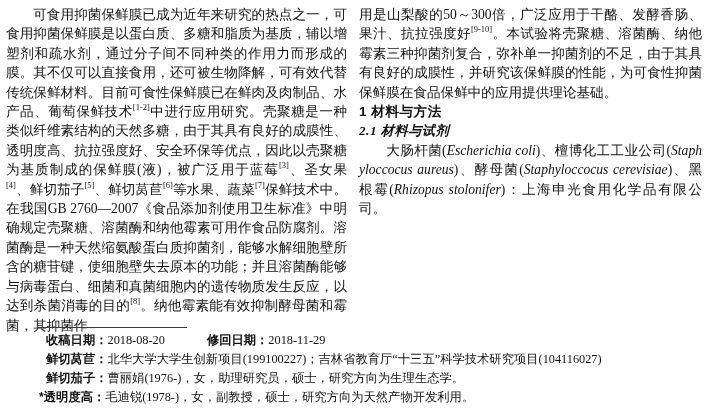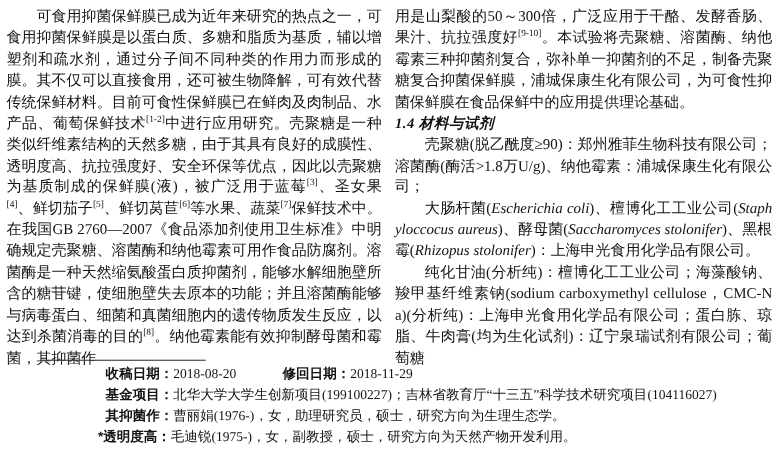--- a/index.html
+++ b/index.html
@@ -35,40 +35,39 @@
     font-family:"Liberation Sans","DejaVu Sans",sans-serif;
     font-weight:bold;
   }
   .seg-gap{display:inline-block;width:42px;}
   .footnote{position:absolute;left:0;top:327px;width:706px;}
   .footnote-rule{
     margin-left:37px;width:150px;height:0;
     border-top:1px solid #3a3a3a;margin-bottom:3px;
   }
   .footnote-lines{
-    padding-left:96px;font-size:12.3px;line-height:19px;
+    padding-left:46px;font-size:12.3px;line-height:19px;
     white-space:nowrap;
   }
 </style>
 </head>
 <body>
 
 <div class="page">
   <div class="col col-left">
       <div class="blk blk-para indent"><span>可食用抑菌保鲜膜已成为近年来研究的热点之一，可食用抑菌保鲜膜是以蛋白质、多糖和脂质为基质，辅以增塑剂和疏水剂，通过分子间不同种类的作用力而形成的膜。其不仅可以直接食用，还可被生物降解，可有效代替传统保鲜材料。目前可食性保鲜膜已在鲜肉及肉制品、水产品、葡萄保鲜技术</span><span class="seg-sup">[1-2]</span><span>中进行应用研究。壳聚糖是一种类似纤维素结构的天然多糖，由于其具有良好的成膜性、透明度高、抗拉强度好、安全环保等优点，因此以壳聚糖为基质制成的保鲜膜(液)，被广泛用于蓝莓</span><span class="seg-sup">[3]</span><span>、圣女果</span><span class="seg-sup">[4]</span><span>、鲜切茄子</span><span class="seg-sup">[5]</span><span>、鲜切莴苣</span><span class="seg-sup">[6]</span><span>等水果、蔬菜</span><span class="seg-sup">[7]</span><span>保鲜技术中。在我国GB 2760—2007《食品添加剂使用卫生标准》中明确规定壳聚糖、溶菌酶和纳他霉素可用作食品防腐剂。溶菌酶是一种天然缩氨酸蛋白质抑菌剂，能够水解细胞壁所含的糖苷键，使细胞壁失去原本的功能；并且溶菌酶能够与病毒蛋白、细菌和真菌细胞内的遗传物质发生反应，以达到杀菌消毒的目的</span><span class="seg-sup">[8]</span><span>。纳他霉素能有效抑制酵母菌和霉菌，其抑菌作</span></div>
     </div>
   <div class="col col-right">
-      <div class="blk blk-para"><span>用是山梨酸的50～300倍，广泛应用于干酪、发酵香肠、果汁、抗拉强度好</span><span class="seg-sup">[9-10]</span><span>。本试验将壳聚糖、溶菌酶、纳他霉素三种抑菌剂复合，弥补单一抑菌剂的不足，制备壳聚糖复合抑菌保鲜膜，浦城保康生化有限公司，为可食性抑菌保鲜膜在食品保鲜中的应用提供理论基础。</span></div>
-      <div class="blk blk-subheading"><span>1.4 材料与试剂</span></div>
-      <div class="blk blk-para indent"><span>壳聚糖(脱乙酰度≥90)：郑州雅菲生物科技有限公司；溶菌酶(酶活&gt;1.8万U/g)、纳他霉素：浦城保康生化有限公司；</span></div>
-      <div class="blk blk-para indent"><span>大肠杆菌(</span><span class="seg-i">Escherichia coli</span><span>)、檀博化工工业公司(</span><span class="seg-i">Staphyloccocus aureus</span><span>)、酵母菌(</span><span class="seg-i">Saccharomyces stolonifer</span><span>)、黑根霉(</span><span class="seg-i">Rhizopus stolonifer</span><span>)：上海申光食用化学品有限公司。</span></div>
-      <div class="blk blk-para indent"><span>纯化甘油(分析纯)：檀博化工工业公司；海藻酸钠、羧甲基纤维素钠(sodium carboxymethyl cellulose，CMC-Na)(分析纯)：上海申光食用化学品有限公司；蛋白胨、琼脂、牛肉膏(均为生化试剂)：辽宁泉瑞试剂有限公司；葡萄糖</span></div>
+      <div class="blk blk-para"><span>用是山梨酸的50～300倍，广泛应用于干酪、发酵香肠、果汁、抗拉强度好</span><span class="seg-sup">[9-10]</span><span>。本试验将壳聚糖、溶菌酶、纳他霉素三种抑菌剂复合，弥补单一抑菌剂的不足，由于其具有良好的成膜性，并研究该保鲜膜的性能，为可食性抑菌保鲜膜在食品保鲜中的应用提供理论基础。</span></div>
+      <div class="blk blk-heading"><span>1 材料与方法</span></div>
+      <div class="blk blk-subheading"><span>2.1 材料与试剂</span></div>
+      <div class="blk blk-para indent"><span>大肠杆菌(</span><span class="seg-i">Escherichia coli</span><span>)、檀博化工工业公司(</span><span class="seg-i">Staphyloccocus aureus</span><span>)、酵母菌(</span><span class="seg-i">Staphyloccocus cerevisiae</span><span>)、黑根霉(</span><span class="seg-i">Rhizopus stolonifer</span><span>)：上海申光食用化学品有限公司。</span></div>
     </div>
   <div class="footnote">
     <div class="footnote-rule"></div>
     <div class="footnote-lines">
         <div class="blk blk-footline"><span class="seg-b">收稿日期：</span><span>2018-08-20</span><span class="seg-gap"></span><span class="seg-b">修回日期：</span><span>2018-11-29</span></div>
-        <div class="blk blk-footline"><span class="seg-b">基金项目：</span><span>北华大学大学生创新项目(199100227)；吉林省教育厅“十三五”科学技术研究项目(104116027)</span></div>
-        <div class="blk blk-footline"><span class="seg-b">其抑菌作：</span><span>曹丽娟(1976-)，女，助理研究员，硕士，研究方向为生理生态学。</span></div>
-        <div class="blk blk-footline outdent"><span class="seg-b">*透明度高：</span><span>毛迪锐(1975-)，女，副教授，硕士，研究方向为天然产物开发利用。</span></div>
+        <div class="blk blk-footline"><span class="seg-b">鲜切莴苣：</span><span>北华大学大学生创新项目(199100227)；吉林省教育厅“十三五”科学技术研究项目(104116027)</span></div>
+        <div class="blk blk-footline"><span class="seg-b">鲜切茄子：</span><span>曹丽娟(1976-)，女，助理研究员，硕士，研究方向为生理生态学。</span></div>
+        <div class="blk blk-footline outdent"><span class="seg-b">*透明度高：</span><span>毛迪锐(1978-)，女，副教授，硕士，研究方向为天然产物开发利用。</span></div>
       </div>
   </div>
 </div>
 
 </body></html>

